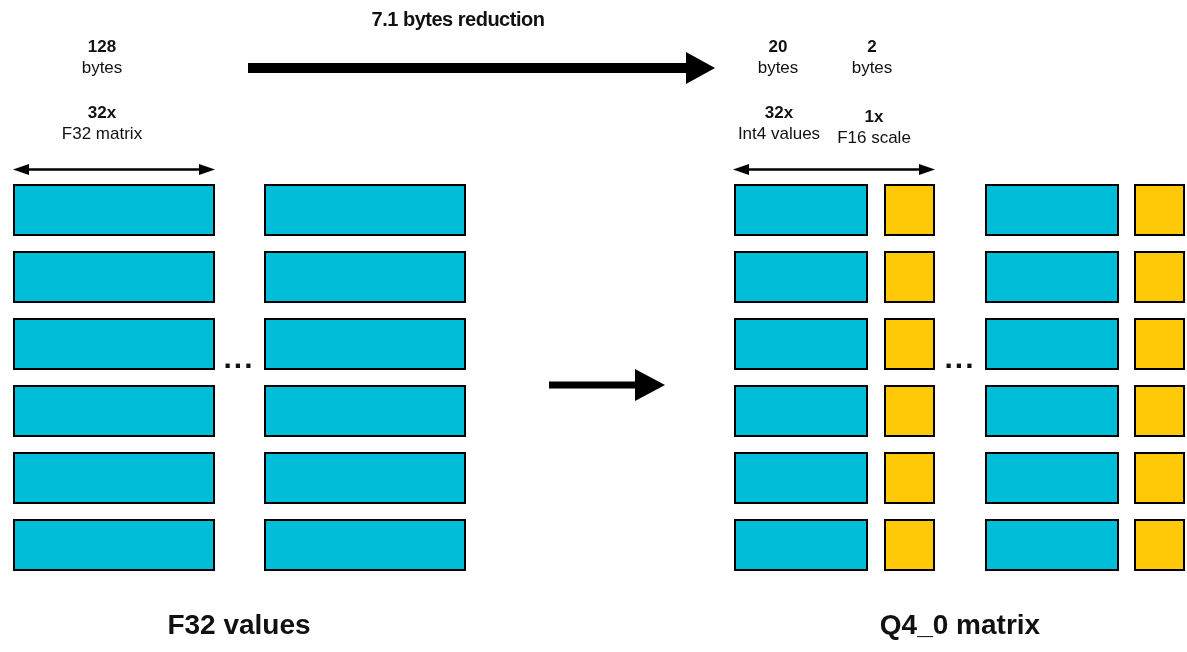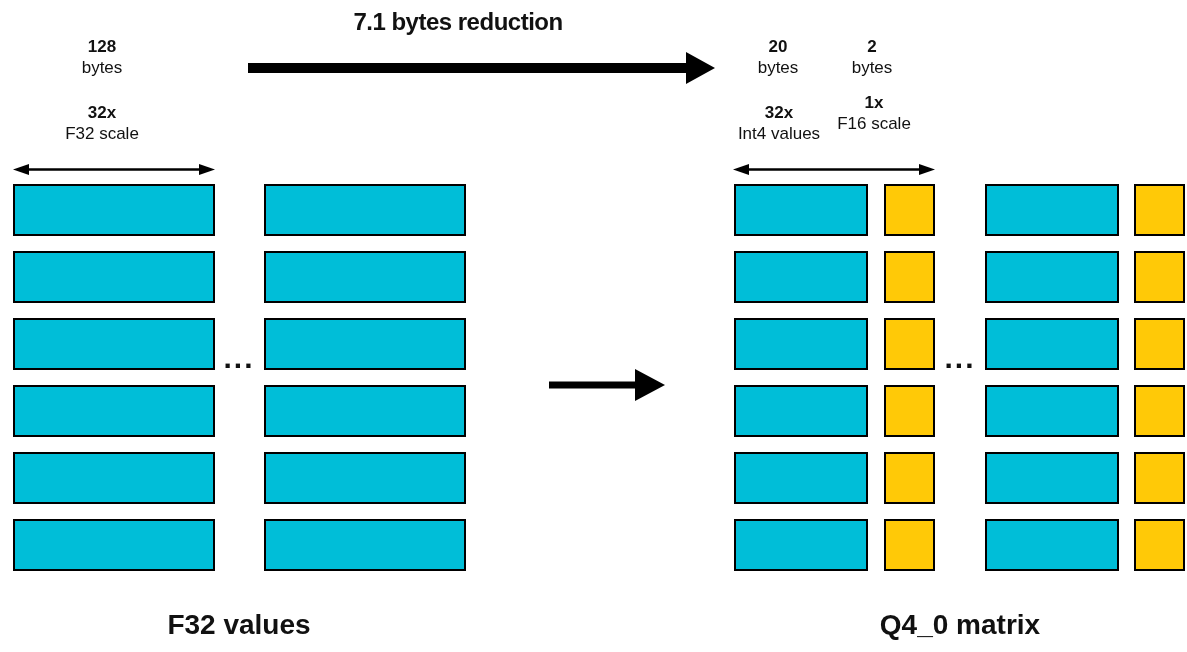--- a/index.html
+++ b/index.html
@@ -2,21 +2,21 @@
 <html><head>
 <meta charset="utf-8">
 <style>
   html,body{margin:0;padding:0;}
   body{
     width:1187px;height:652px;position:relative;background:#ffffff;
     font-family:"Liberation Sans", sans-serif;color:#111;overflow:hidden;
   }
   .abs{position:absolute;}
   .ctr{transform:translateX(-50%);text-align:center;}
-  .title{font-size:24px;font-weight:800;letter-spacing:-0.5px;white-space:nowrap;}
+  .title{font-size:20px;font-weight:800;letter-spacing:-0.5px;white-space:nowrap;}
   .lblstack{font-size:17px;line-height:21px;white-space:nowrap;}
   .lblstack .b{font-weight:700;}
   .caption{font-size:28px;font-weight:800;white-space:nowrap;}
   .ellipsis{font-size:30px;font-weight:800;letter-spacing:2px;line-height:40px;white-space:nowrap;}
   .matrix{position:absolute;display:flex;flex-direction:column;gap:15px;}
   .mrow{display:flex;}
   .blk{height:52px;border:2px solid #000;box-sizing:border-box;flex:none;}
   .cyan{background:var(--cyan,#00BED8);}
   .yellow{background:var(--yellow,#FFC907);}
   .f32-row .blk{width:202px;}
@@ -32,36 +32,36 @@
   <rect x="0" y="13" width="440" height="10" fill="#000"></rect>
   <polygon points="438,2 467,18 438,34" fill="#000"></polygon>
 </svg>
 
 <div class="abs ctr lblstack" style="left:102px;top:36px;">
   <div class="b">128</div>
   <div>bytes</div>
 </div>
 <div class="abs ctr lblstack" style="left:102px;top:102px;">
   <div class="b">32x</div>
-  <div>F32 scale</div>
+  <div>F32 matrix</div>
 </div>
 
 <div class="abs ctr lblstack" style="left:778px;top:36px;">
   <div class="b">20</div>
   <div>bytes</div>
 </div>
 <div class="abs ctr lblstack" style="left:872px;top:36px;">
   <div class="b">2</div>
   <div>bytes</div>
 </div>
 <div class="abs ctr lblstack" style="left:779px;top:102px;">
   <div class="b">32x</div>
   <div>Int4 values</div>
 </div>
-<div class="abs ctr lblstack" style="left:874px;top:92px;">
+<div class="abs ctr lblstack" style="left:874px;top:106px;">
   <div class="b">1x</div>
   <div>F16 scale</div>
 </div>
 
 <svg class="abs" style="left:13px;top:162px;" width="202" height="15" viewBox="0 0 202 15">
   <line x1="13" y1="7.5" x2="189" y2="7.5" stroke="#000" stroke-width="2.5"></line>
   <polygon points="0,7.5 16,2 16,13" fill="#000"></polygon>
   <polygon points="202,7.5 186,2 186,13" fill="#000"></polygon>
 </svg>
 <svg class="abs" style="left:733px;top:162px;" width="202" height="15" viewBox="0 0 202 15">

